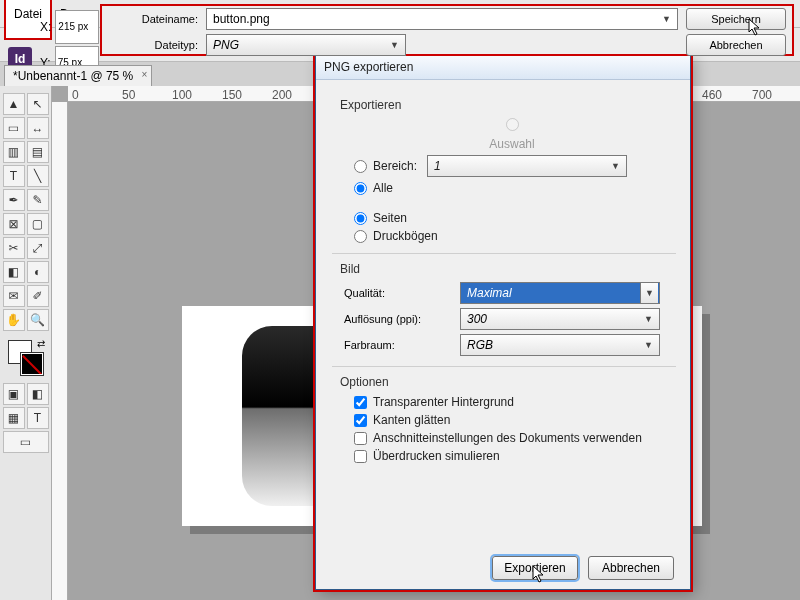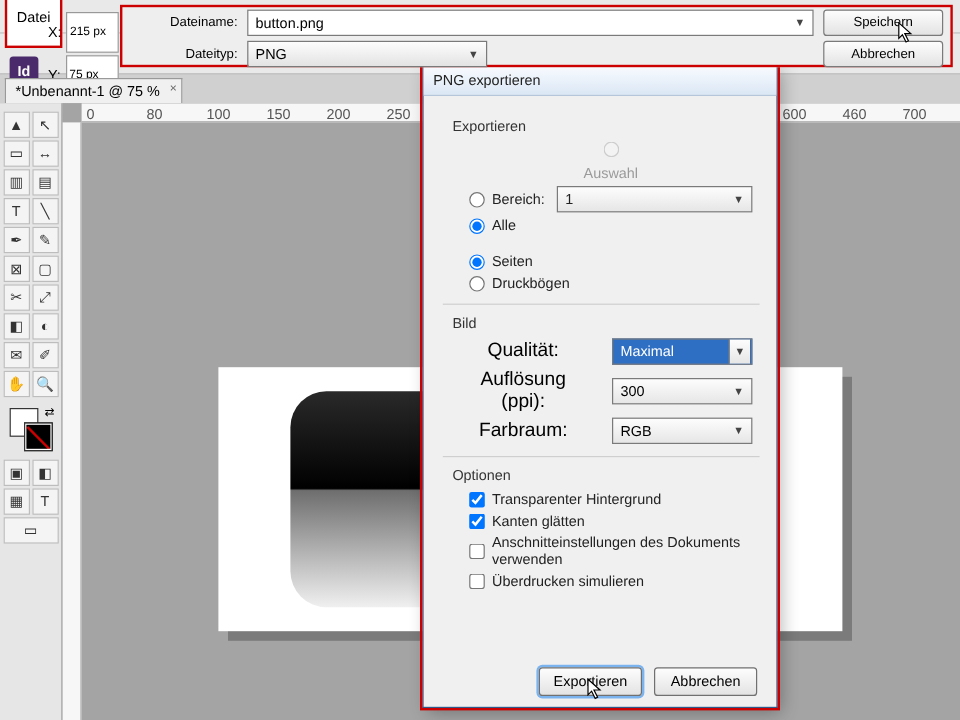--- a/index.html
+++ b/index.html
@@ -43,30 +43,30 @@
 
 .savebar { position: absolute; left: 100px; right: 6px; top: 4px; height: 52px; border: 2px solid #c00; background: #eee; display: grid; grid-template-columns: 90px 1fr 100px; grid-template-rows: 1fr 1fr; align-items: center; padding: 2px 6px; gap: 4px 8px; z-index: 50; }
 .savebar label { font-size: 11px; justify-self: end; }
 .savebar .field { width: 100%; height: 22px; border: 1px solid #7a7a7a; background: #fff; padding: 0 6px; display: flex; align-items: center; justify-content: space-between; }
 .savebar .field.combo { background: linear-gradient(#fdfdfd, #e3e3e3); }
 .savebar .btn { height: 22px; border: 1px solid #7a7a7a; background: linear-gradient(#fdfdfd, #e3e3e3); border-radius: 3px; font-size: 11px; }
 .savebar .chev { font-size: 9px; color: #444; }
 .cursor1 { position: absolute; right: 36px; top: 18px; z-index: 60; pointer-events: none; }
 
 
-.dialog { position: absolute; left: 352px; top: 54px; width: 296px; bottom: 10px; background: #f0f0f0; border: 1px solid #2e5a8a; border-top: none; box-shadow: 4px 4px 14px rgba(0,0,0,.3); z-index: 40; display: flex; flex-direction: column; outline: 2px solid #c00; outline-offset: 0; }
+.dialog { position: absolute; left: 315px; top: 54px; width: 376px; bottom: 10px; background: #f0f0f0; border: 1px solid #2e5a8a; border-top: none; box-shadow: 4px 4px 14px rgba(0,0,0,.3); z-index: 40; display: flex; flex-direction: column; outline: 2px solid #c00; outline-offset: 0; }
 .dialog .titlebar { height: 26px; background: linear-gradient(#fafcff, #dbe7f5); border-bottom: 1px solid #b6c6da; display: flex; align-items: center; padding: 0 8px; font-size: 12px; color: #222; }
 .dialog .body { flex: 1; padding: 12px 20px 8px 28px; overflow: hidden; }
 .group-title { font-size: 12px; color: #333; margin: 6px 0 6px -4px; }
 .radio-row, .check-row { display: flex; align-items: center; gap: 6px; margin: 4px 0 4px 10px; font-size: 12px; color: #222; }
 .radio-row.disabled { color: #9a9a9a; flex-direction: column; }
 input[type=radio], input[type=checkbox] { width: 13px; height: 13px; }
 .formrow { display: flex; align-items: center; margin: 4px 0; }
-.formrow label { width: 110px; text-align: center; margin-right: 19px; font-size: 16px; }
-.combo { flex: 1; max-width: 200px; height: 22px; border: 1px solid #7a7a7a; background: linear-gradient(#fdfdfd, #e6e6e6); display: flex; align-items: center; justify-content: space-between; padding: 0 6px 0 6px; font-size: 12px; }
+.formrow label { width: 110px; text-align: left; margin-right: 6px; font-size: 11px; }
+.combo { flex: 1; max-width: 200px; height: 22px; border: 1px solid #7a7a7a; background: linear-gradient(#fdfdfd, #e6e6e6); display: flex; align-items: center; justify-content: space-between; padding: 0 6px 0 6px; font-size: 12px; font-style: italic; }
 .combo.highlight { background: #2f6fc3; color: #fff; }
 .combo .chev { font-size: 9px; color: #444; }
 .combo.highlight .chev { background: linear-gradient(#fdfdfd,#e6e6e6); color: #444; width: 18px; height: 20px; margin-right: -5px; display: flex; align-items: center; justify-content: center; border-left: 1px solid #7a7a7a; }
 .range-combo { width: 136px; }
 .dialog .footer { height: 42px; display: flex; align-items: center; justify-content: flex-end; gap: 10px; padding: 0 16px; }
 .dlgbtn { min-width: 86px; height: 24px; border: 1px solid #707070; border-radius: 3px; background: linear-gradient(#fdfdfd, #e3e3e3); font-size: 12px; }
 .dlgbtn.primary { box-shadow: 0 0 0 2px #7bb3ef; }
 .sep { height: 1px; background: #cfcfcf; margin: 10px -6px 8px -12px; }
 .cursor2 { position: absolute; right: 142px; bottom: 4px; z-index: 45; pointer-events: none; }
 
@@ -179,21 +179,21 @@
         <div class="toolbtn">T</div>
       </div>
     <div class="toolrow">
         <div class="toolbtn" style="width:46px">▭</div>
       </div>
   </div>
 
   <div class="canvaswrap">
     <div class="ruler-h">
       <span style="left:4px">0</span>
-      <span style="left:54px">80</span>
+      <span style="left:54px">50</span>
       <span style="left:104px">100</span>
       <span style="left:154px">150</span>
       <span style="left:204px">200</span>
       <span style="left:254px">250</span>
       <span style="left:484px">500</span>
       <span style="left:534px">550</span>
       <span style="left:584px">600</span>
       <span style="left:634px">460</span>
       <span style="left:684px">700</span>
     </div>

